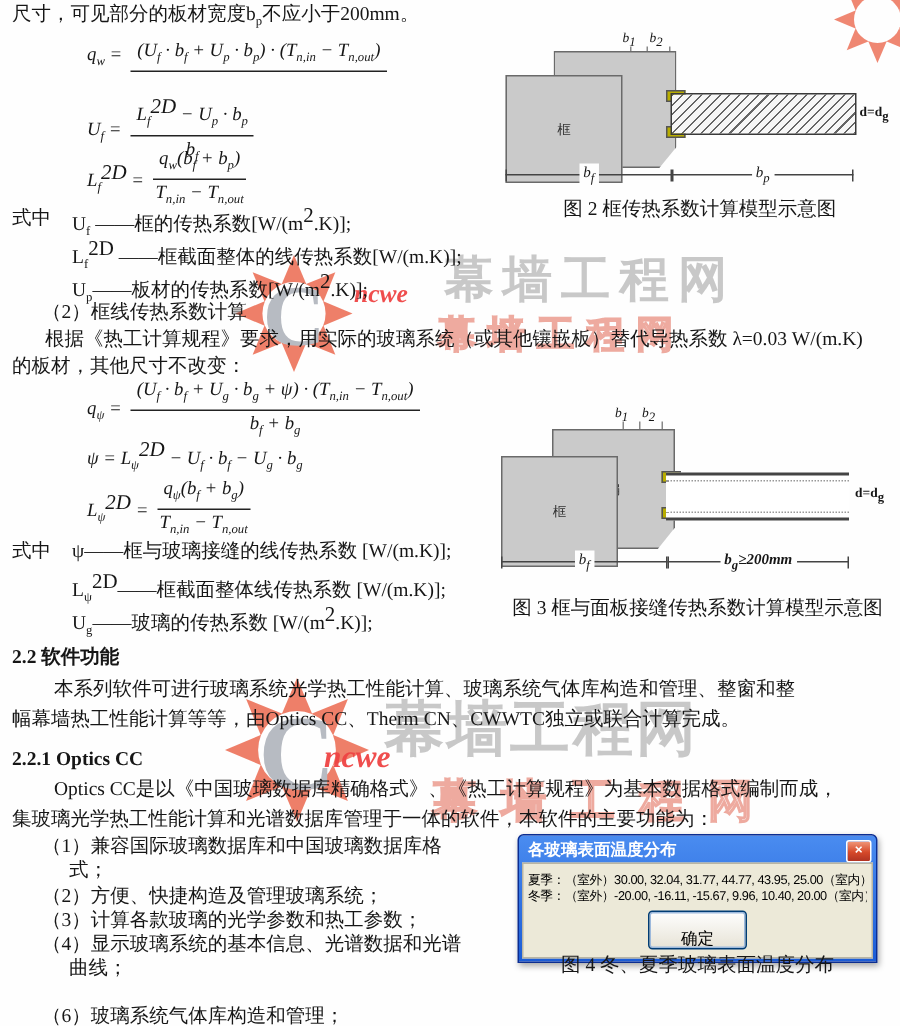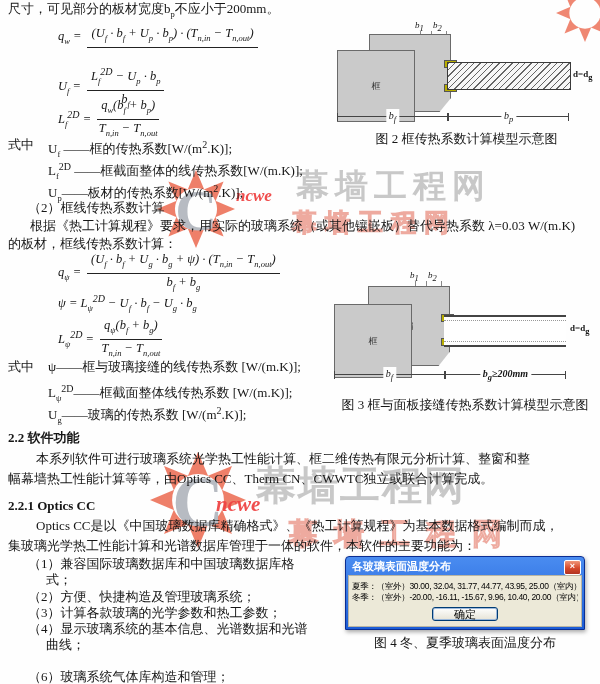--- a/index.html
+++ b/index.html
@@ -1,21 +1,21 @@
 <!DOCTYPE html>
 <html><head>
 <meta charset="utf-8">
 <style>
   html,body{margin:0;padding:0;background:#e9e9e9;}
   #page{position:relative;width:600px;height:684px;background:#fefefe;overflow:hidden;
         font-family:"Liberation Serif","DejaVu Serif",serif;color:#161616;}
   .t{position:absolute;font-size:13px;line-height:17px;white-space:nowrap;}
   .hd{font-weight:bold;}
   sub{font-size:8.5px;}
-  sup{font-size:10px;}
+  sup{font-size:14px;}
   
   .frm{position:absolute;display:flex;align-items:center;font-style:italic;font-size:12.5px;white-space:nowrap;}
   .frm .lhs{margin-right:6px;}
   .frac{display:inline-block;text-align:center;vertical-align:middle;}
   .frac .num{display:block;border-bottom:1px solid #222;padding:0 4px 1px;line-height:15px;}
   .frac .den{display:block;padding-top:1px;line-height:15px;}
   
   .fig{position:absolute;}
   .blk{position:absolute;background:#cacaca;border:1px solid #6a6a6a;display:flex;align-items:center;justify-content:center;font-size:9px;color:#333;}
   .panelhatch{position:absolute;background:repeating-linear-gradient(135deg,#666 0 1px,#f7f7f7 1px 4.5px);border:1px solid #3a3a3a;}
@@ -40,21 +40,21 @@
   .xpwin{position:absolute;left:345px;top:556px;width:234px;background:linear-gradient(#4a8cf0,#1b5cd6);
          padding:2px;border:1px solid #0b2d91;border-radius:4px 4px 0 0;
          font-family:"Liberation Sans","DejaVu Sans",sans-serif;box-shadow:1px 2px 4px rgba(0,0,0,.35);}
   .xptitle{height:15px;display:flex;align-items:center;color:#fff;font-size:11px;font-weight:bold;padding:0 18px 1px 4px;position:relative;white-space:nowrap;overflow:hidden;}
   .xpclose{position:absolute;right:1px;top:1px;width:15px;height:13px;background:linear-gradient(#f09779,#d6492a 55%,#b13322);
            border:1px solid #fff;border-radius:2px;color:#fff;font-size:9px;line-height:11px;text-align:center;cursor:pointer;}
   .xpbody{background:#ECE9D8;border:1px solid #b9b5a3;padding:5px 3px 4px;}
   .xpline{font-size:8.5px;line-height:11px;color:#000;white-space:nowrap;letter-spacing:-0.3px;overflow:hidden;}
   .xpok{display:block;margin:4px auto 1px;width:66px;height:14px;font-size:11px;line-height:13px;color:#000;
         background:linear-gradient(#fefefe,#e7e3d6);border:1px solid #003c74;border-radius:3px;
-        box-shadow:0 0 0 1px #9db9dc inset;font-family:inherit;cursor:pointer;padding:0;}
+        box-shadow:0 0 0 1px #9db9dc inset;font-family:inherit;cursor:pointer;padding:12px;}
 </style>
 </head>
 <body>
 
 <div id="page">
 
   <svg width="0" height="0" style="position:absolute">
     <defs>
       <g id="sunrays" fill="#ec6a50">
         <polygon points="50,0 61,26 39,26"></polygon>
@@ -114,21 +114,21 @@
       <span class="den">T<sub>n,in</sub> − T<sub>n,out</sub></span>
     </span>
   </div>
 
   <span class="t" style="left:8px;top:136px">式中</span>
   <span class="t" style="left:48px;top:136px">U<sub>f</sub> ——框的传热系数[W/(m<sup>2</sup>.K)];</span>
   <span class="t" style="left:48px;top:158px">L<sub>f</sub><sup>2D</sup> ——框截面整体的线传热系数[W/(m.K)];</span>
   <span class="t" style="left:48px;top:180px">U<sub>p</sub>——板材的传热系数[W/(m<sup>2</sup>.K)];</span>
   <span class="t" style="left:28px;top:199px">（2）框线传热系数计算</span>
   <span class="t" style="left:30px;top:217px">根据《热工计算规程》要求，用实际的玻璃系统（或其他镶嵌板）替代导热系数 λ=0.03 W/(m.K)</span>
-  <span class="t" style="left:8px;top:235px">的板材，框线传热系数计算：</span>
+  <span class="t" style="left:8px;top:235px">的板材，其他尺寸不改变：</span>
 
   <div class="frm" style="left:58px;top:252px">
     <span class="lhs">q<sub>ψ</sub> =</span>
     <span class="frac">
       <span class="num">(U<sub>f</sub> · b<sub>f</sub> + U<sub>g</sub> · b<sub>g</sub> + ψ) · (T<sub>n,in</sub> − T<sub>n,out</sub>)</span>
       <span class="den">b<sub>f</sub> + b<sub>g</sub></span>
     </span>
   </div>
   <div class="frm" style="left:58px;top:293px">
     <span class="lhs">ψ = L<sub>ψ</sub><sup>2D</sup> − U<sub>f</sub> · b<sub>f</sub> − U<sub>g</sub> · b<sub>g</sub></span>
@@ -140,21 +140,21 @@
       <span class="den">T<sub>n,in</sub> − T<sub>n,out</sub></span>
     </span>
   </div>
 
   <span class="t" style="left:8px;top:358px">式中</span>
   <span class="t" style="left:48px;top:358px">ψ——框与玻璃接缝的线传热系数 [W/(m.K)];</span>
   <span class="t" style="left:48px;top:380px">L<sub>ψ</sub><sup>2D</sup>——框截面整体线传热系数 [W/(m.K)];</span>
   <span class="t" style="left:48px;top:402px">U<sub>g</sub>——玻璃的传热系数 [W/(m<sup>2</sup>.K)];</span>
 
   <span class="t hd" style="left:8px;top:429px">2.2 软件功能</span>
-  <span class="t" style="left:36px;top:450px">本系列软件可进行玻璃系统光学热工性能计算、框二维传热有限元分析计算、整窗和整</span>
+  <span class="t" style="left:36px;top:450px">本系列软件可进行玻璃系统光学热工性能计算、玻璃系统气体库构造和管理、整窗和整</span>
   <span class="t" style="left:8px;top:470px">幅幕墙热工性能计算等等，由Optics CC、Therm CN、CWWTC独立或联合计算完成。</span>
 
   <span class="t hd" style="left:8px;top:497px">2.2.1 Optics CC</span>
   <span class="t" style="left:36px;top:517px">Optics CC是以《中国玻璃数据库精确格式》、《热工计算规程》为基本数据格式编制而成，</span>
   <span class="t" style="left:8px;top:537px">集玻璃光学热工性能计算和光谱数据库管理于一体的软件，本软件的主要功能为：</span>
 
   <span class="t" style="left:28px;top:555px">（1）兼容国际玻璃数据库和中国玻璃数据库格</span>
   <span class="t" style="left:46px;top:571px">式；</span>
   <span class="t" style="left:28px;top:588px">（2）方便、快捷构造及管理玻璃系统；</span>
   <span class="t" style="left:28px;top:604px">（3）计算各款玻璃的光学参数和热工参数；</span>

